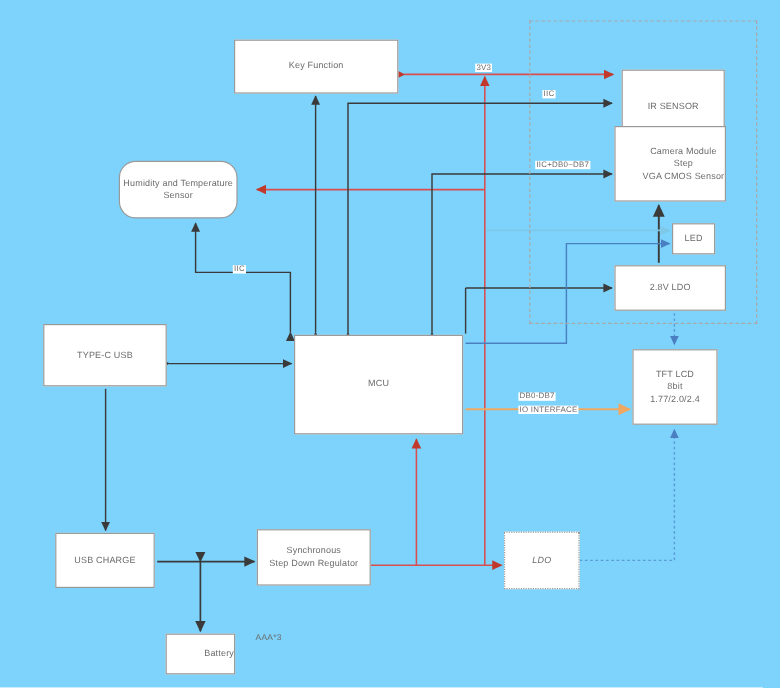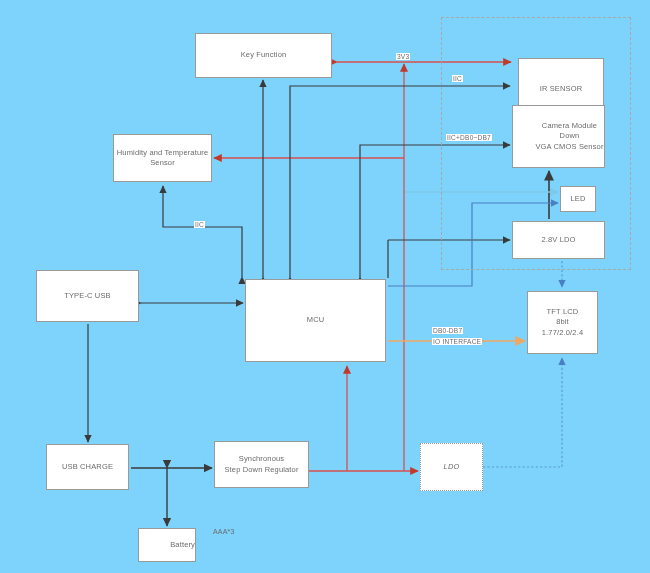--- a/index.html
+++ b/index.html
@@ -152,26 +152,26 @@
 
   <div class="node" style="left:518px; top:29px; width:86px; height:63px;margin-top:29px;">
     <div class="node-lines">
         <span>IR SENSOR</span>
       </div>
   </div>
 
   <div class="node" style="left:512px; top:105px; width:93px; height:63px;padding-left:22px;">
     <div class="node-lines">
       <span>Camera Module</span>
-      <span>Down</span>
+      <span>Step</span>
       <span>VGA CMOS Sensor</span>
     </div>
   </div>
 
-  <div class="node" style="left:113px; top:134px; width:99px; height:48px;">
+  <div class="node" style="left:99px; top:134px; width:99px; height:48px;border-radius:14px;">
     <div class="node-lines">
       <span>Humidity and Temperature</span>
       <span>Sensor</span>
     </div>
   </div>
 
   <div class="node" style="left:560px; top:186px; width:36px; height:26px;">
     <div class="node-lines">
         <span>LED</span>
       </div>

